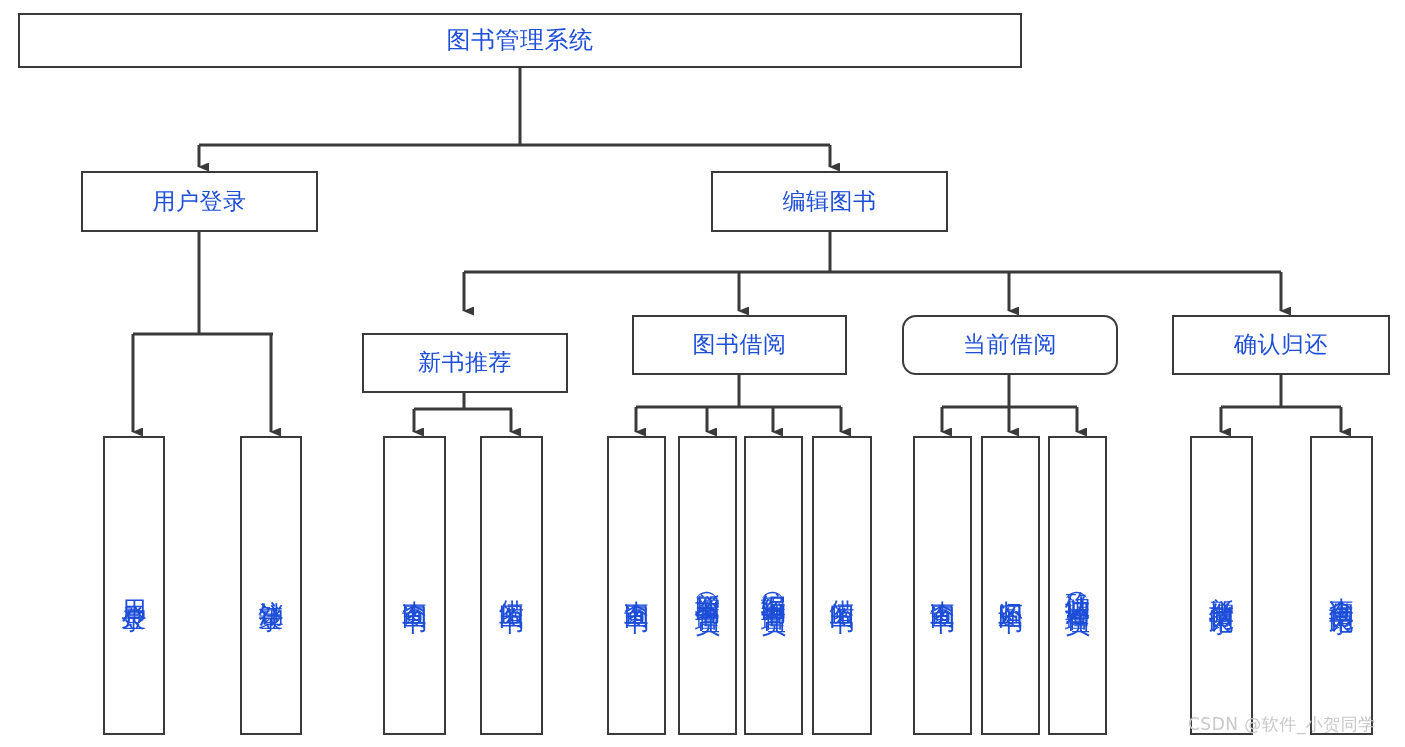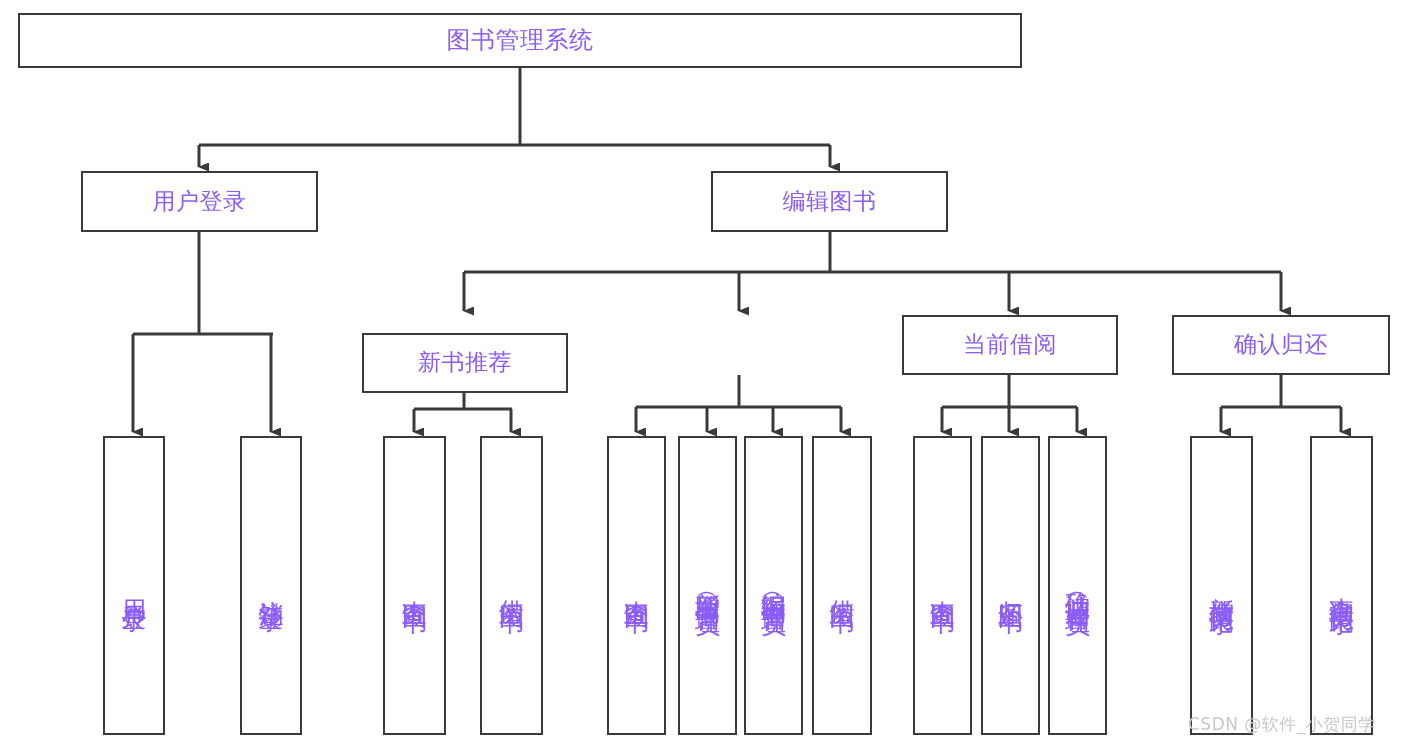--- a/index.html
+++ b/index.html
@@ -24,21 +24,21 @@
     pointer-events: none;
   }
   .node {
     position: absolute;
     box-sizing: border-box;
     border: 2.5px solid #3a3a3a;
     background: #ffffff;
     display: flex;
     align-items: center;
     justify-content: center;
-    color: #8b5cf6;
+    color: #1d4ed8;
   }
   .node.h {
     font-size: 23px;
     letter-spacing: 0.5px;
     line-height: 1.1;
   }
   .node.root {
     font-size: 24px;
   }
   .node.v {
@@ -129,21 +129,24 @@
   <div class="node h" style="left:81px; top:171px; width:237px; height:61px;">
     <span>用户登录</span>
   </div>
   <div class="node h" style="left:711px; top:171px; width:237px; height:61px;">
     <span>编辑图书</span>
   </div>
 
   <div class="node h" style="left:362px; top:333px; width:206px; height:60px;">
     <span>新书推荐</span>
   </div>
-  <div class="node h" style="left:902px; top:315px; width:216px; height:60px;">
+  <div class="node h" style="left:632px; top:315px; width:215px; height:60px;">
+    <span>图书借阅</span>
+  </div>
+  <div class="node h" style="left:902px; top:315px; width:216px; height:60px;border-radius:14px;">
     <span>当前借阅</span>
   </div>
   <div class="node h" style="left:1172px; top:315px; width:218px; height:60px;">
     <span>确认归还</span>
   </div>
 
   <div class="node v" style="left:103px; top:436px; width:62px; height:299px;">
     <span>用户登录</span>
   </div>
   <div class="node v" style="left:240px; top:436px; width:62px; height:299px;">

